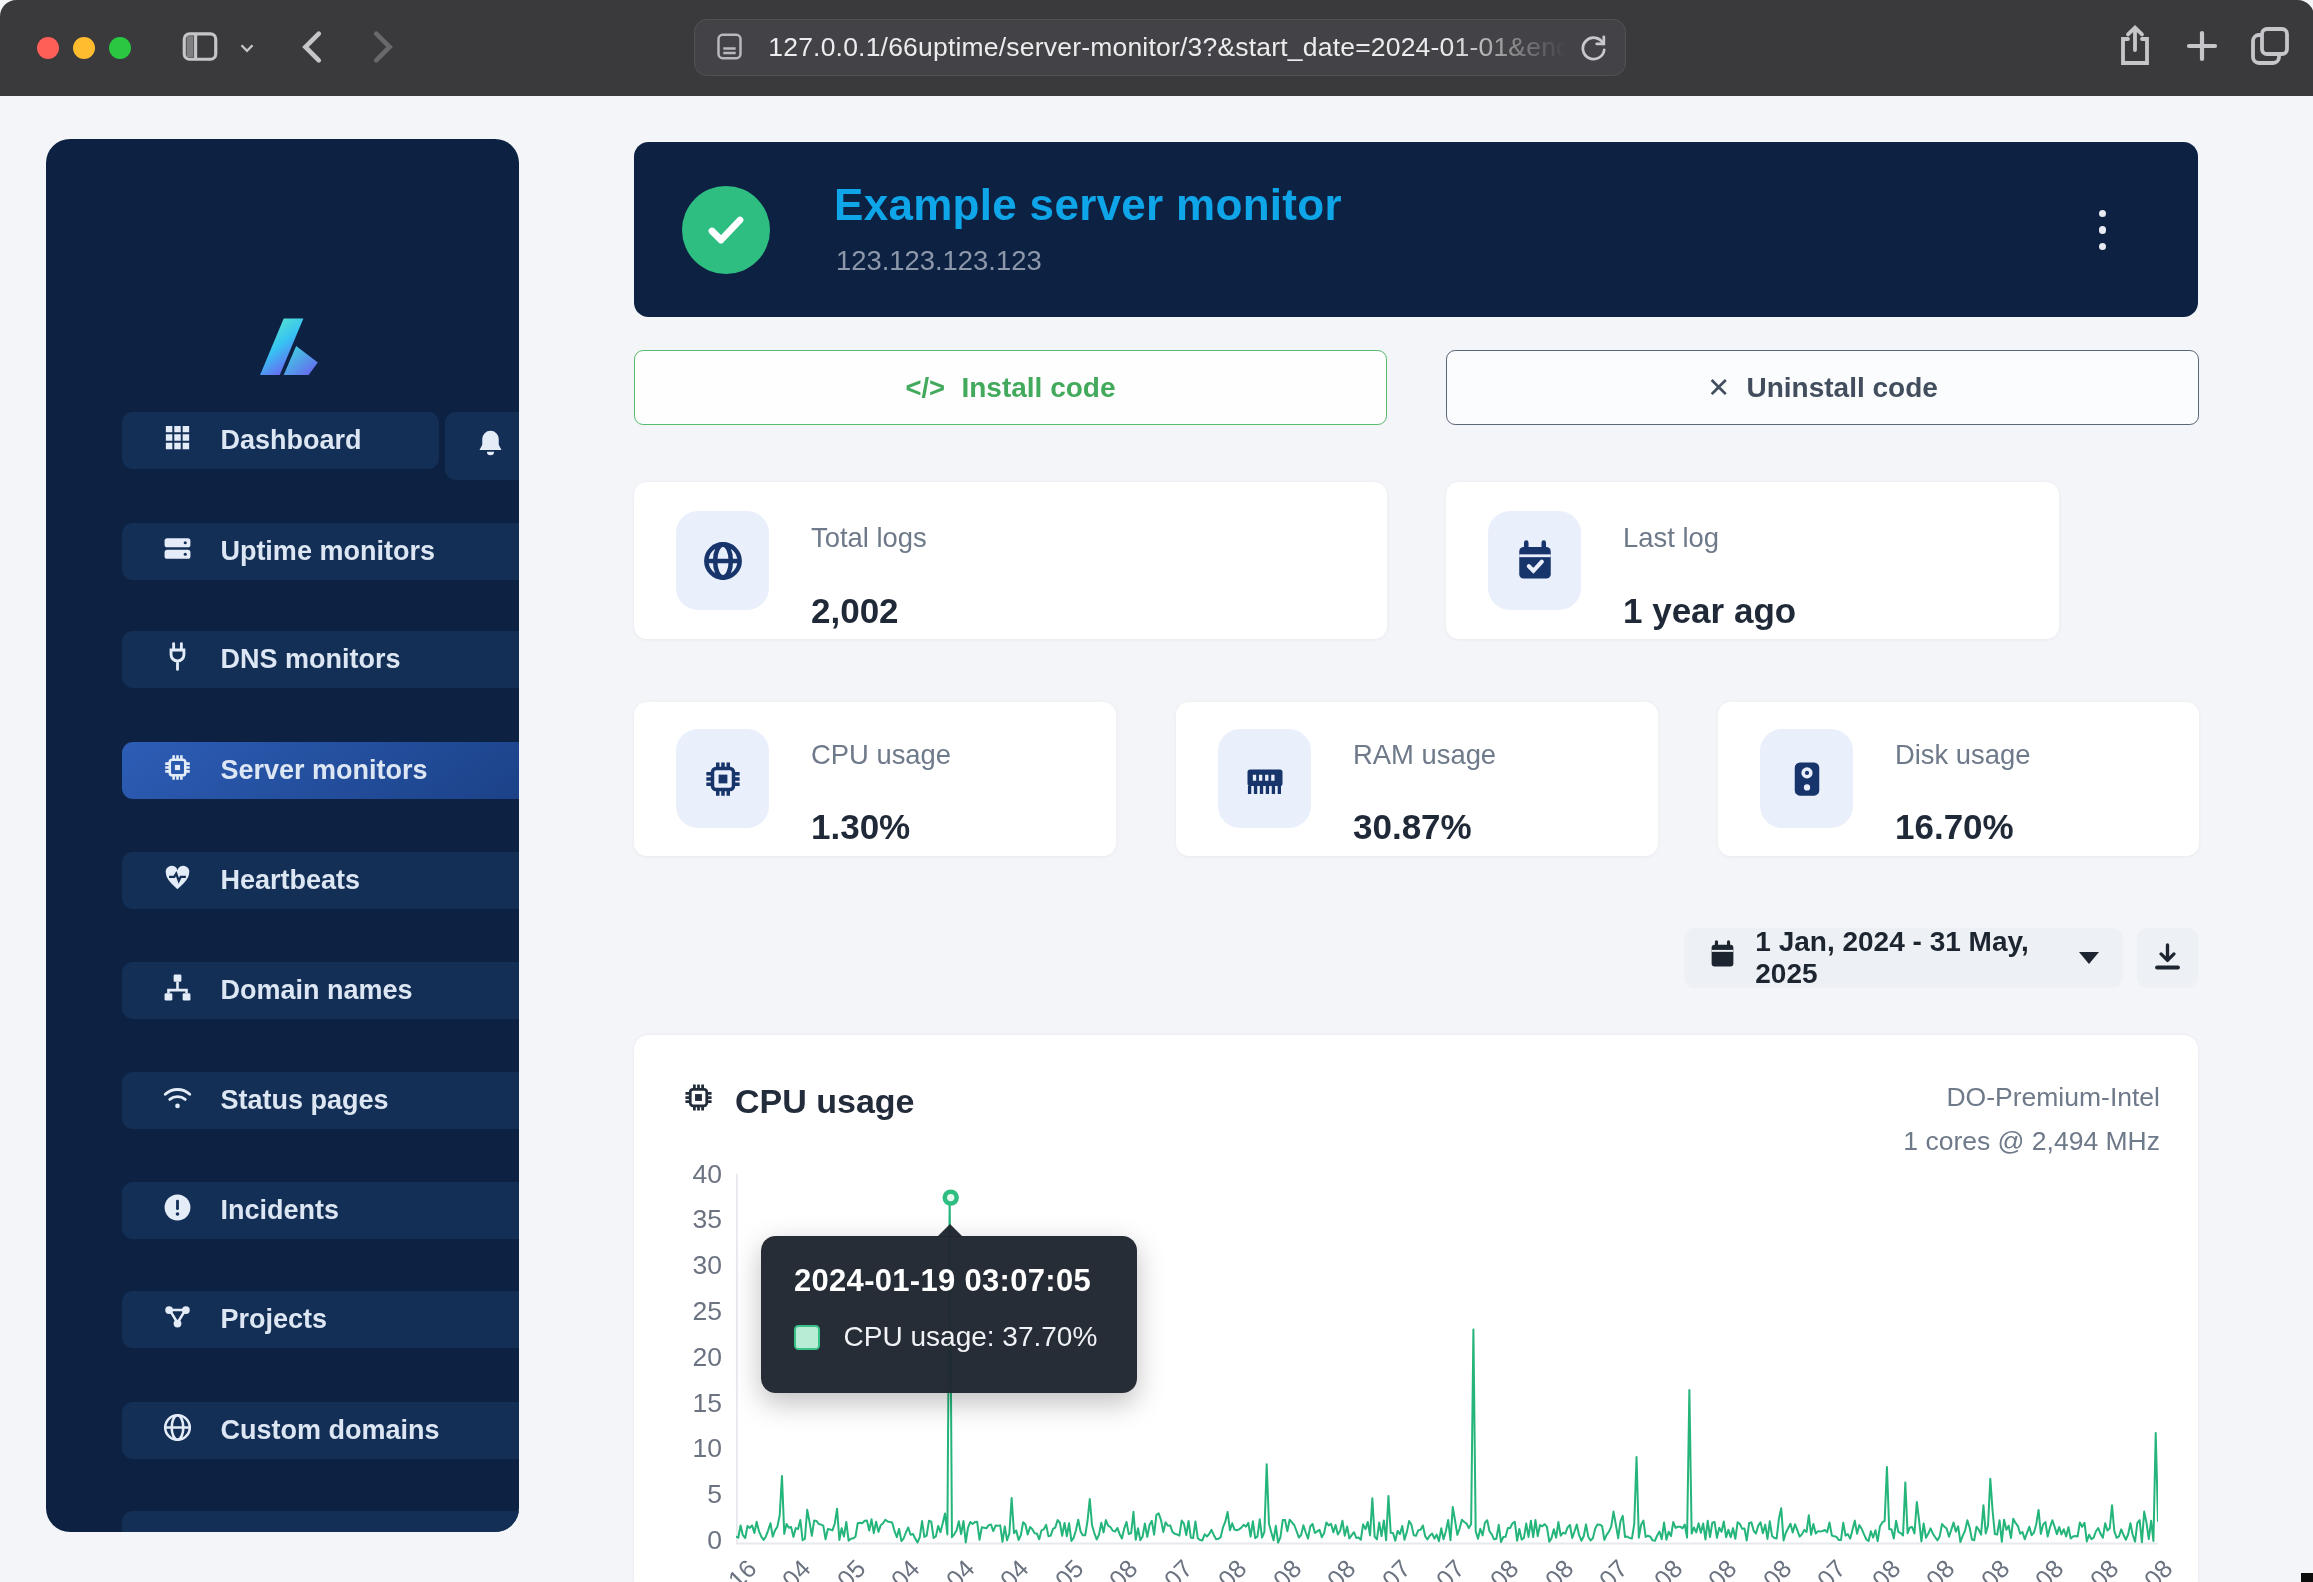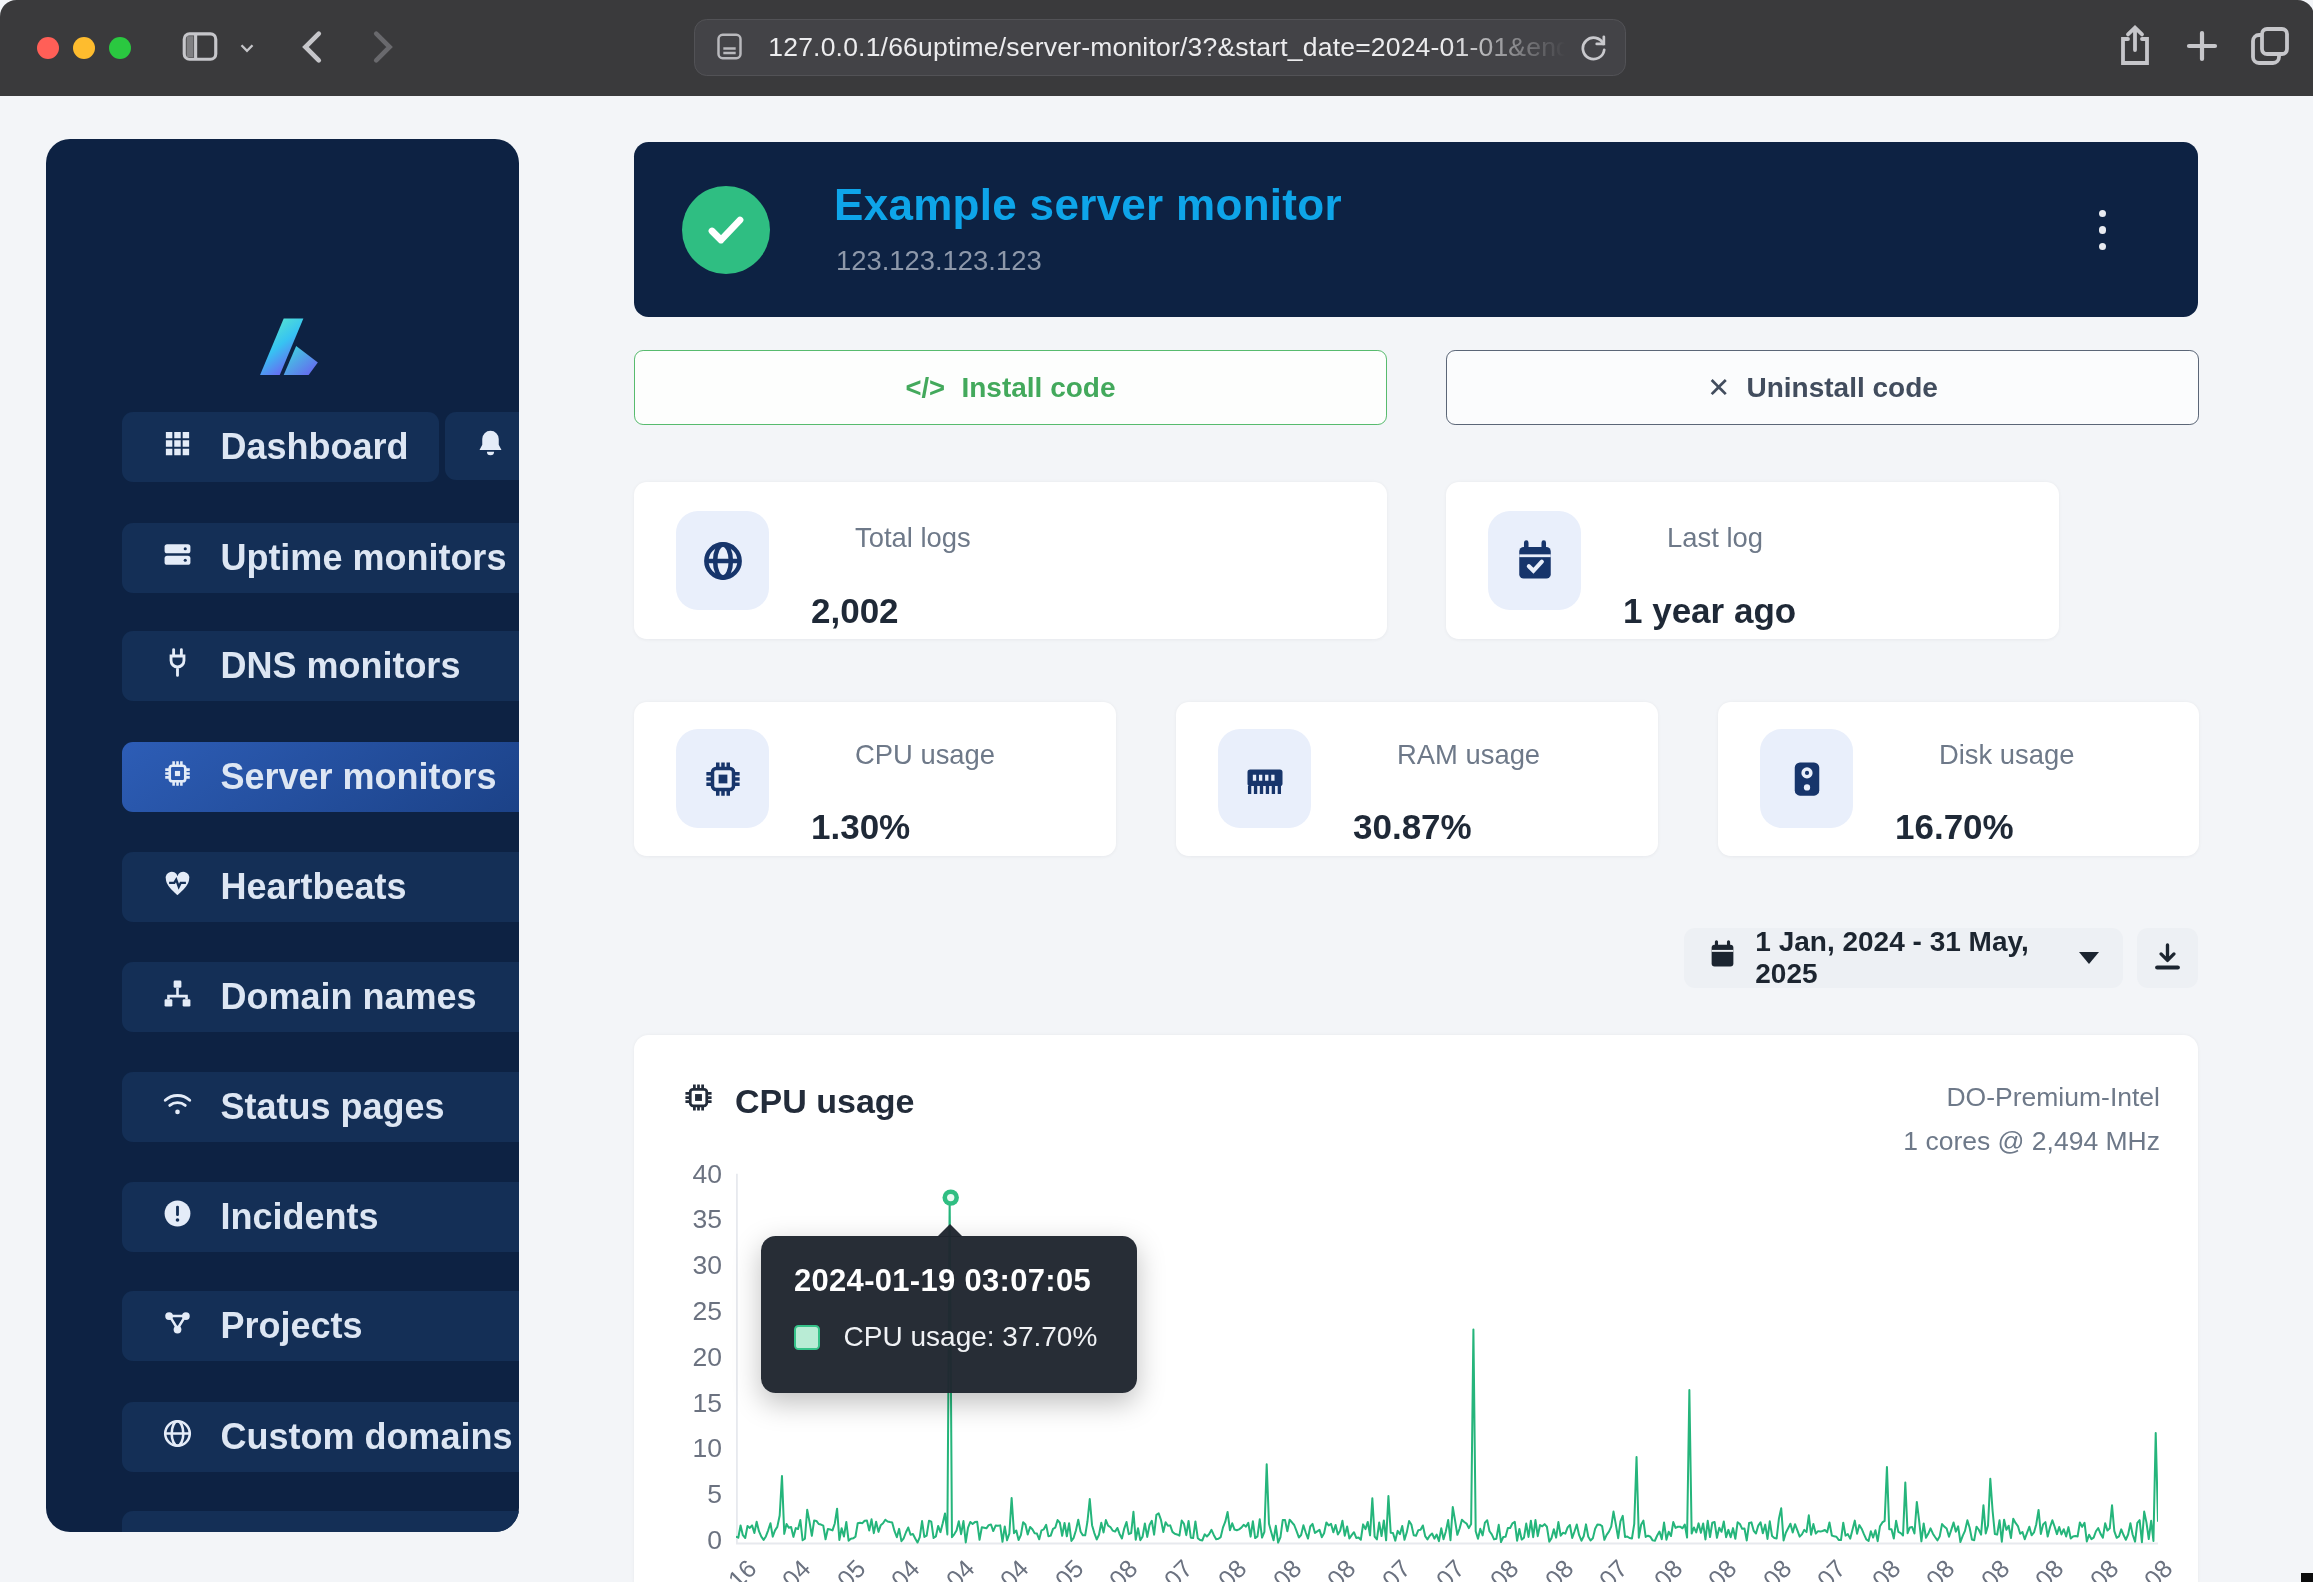--- a/index.html
+++ b/index.html
@@ -14,21 +14,21 @@
   .dim { color:#69696d; }
   .urlbar { position:absolute; left:694px; top:19px; width:932px; height:57px; background:#434347; border:0.9px solid #525256; border-radius:12.8px; display:flex; align-items:center; padding:0 16.4px 0 18.3px; color:#ececee; }
   .url-ic { color:#b9b9bd; flex:none; margin-right:22px; }
   .url-text { position:relative; font-size:26.5px; letter-spacing:0.2px; white-space:nowrap; overflow:hidden; flex:1; }
   .url-fade { position:absolute; right:0; top:0; width:119px; height:100%; background:linear-gradient(to right, rgba(67,67,71,0), #434347); }
   .reload { color:#c9c9cd; flex:none; margin-left:12.8px; }
 
   
   .sidebar { position:absolute; left:46px; top:139px; width:473px; height:1393px; background:#0d2243; border-radius:24px; overflow:hidden; }
   .logo { position:absolute; left:197px; top:163px; width:84px; height:88px; }
-  .sb-item { position:absolute; left:76px; width:413px; height:70px; border-radius:11px; background:#142f56; display:flex; align-items:center; gap:27.4px; padding-left:40px; color:#dde6f3; font-size:36px; font-weight:600; cursor:pointer; }
+  .sb-item { position:absolute; left:76px; width:413px; height:57px; border-radius:11px; background:#142f56; display:flex; align-items:center; gap:27.4px; padding-left:40px; color:#dde6f3; font-size:27px; font-weight:600; cursor:pointer; }
   .sb-item svg { width:31px; height:31px; flex:none; color:#e4ecf8; }
   .sb-item.active { background:linear-gradient(145deg,#2d5db6 0%,#1b4186 100%); }
   .sb-dash { width:317px; }
   .bell-btn { position:absolute; left:399px; top:273px; width:90px; height:68px; border-radius:11px; background:#142f56; display:flex; align-items:center; justify-content:center; color:#e4ecf8; cursor:pointer; }
   .sb-partial { position:absolute; left:76px; top:1372px; width:413px; height:24px; background:#142f56; border-radius:11px 11px 3.7px 3.7px; }
 
   
   .hero { position:absolute; left:634px; top:142px; width:1564px; height:175px; background:#0d2243; border-radius:14.6px; }
   .hero-check { position:absolute; left:48px; top:44px; width:88px; height:88px; border-radius:50%; background:#2fbe82; display:flex; align-items:center; justify-content:center; }
   .hero-title { position:absolute; left:200px; top:38px; font-size:44px; font-weight:700; color:#0ea5e9; letter-spacing:0.3px; }
@@ -38,21 +38,21 @@
 
   
   .btn { position:absolute; top:350px; width:753px; height:75px; border-radius:9.1px; background:#fdfefd; display:flex; align-items:center; justify-content:center; gap:16.4px; font-size:28px; font-weight:600; cursor:pointer; }
   .btn-install { left:634px; border:1.8px solid #57bb6e; color:#43a95c; }
   .btn-uninstall { left:1446px; border:1.8px solid #5b6677; color:#424d5e; background:#fbfcfd; }
   .btn .glyph { font-size:27.4px; font-weight:700; }
 
   
   .card { position:absolute; background:#fff; border-radius:12.8px; box-shadow:0 0.9px 3.7px rgba(16,24,40,.05); }
   .icon-box { position:absolute; left:42px; top:29px; width:93px; height:99px; border-radius:22px; background:#e9effb; display:flex; align-items:center; justify-content:center; color:#17356b; }
-  .stat-label { position:absolute; left:177px; top:40px; font-size:27.4px; color:#6e7989;margin-left:44px; }
+  .stat-label { position:absolute; left:177px; top:40px; font-size:27.4px; color:#6e7989; }
   .stat-value { position:absolute; left:177px; top:77px; font-size:35px; font-weight:700; color:#1f2937;margin-top:32px; }
 
   
   .date-pill { position:absolute; left:1684px; top:928px; width:439px; height:60px; background:#edf0f4; border-radius:11px; display:flex; align-items:center; padding:0 24px; gap:18.3px; color:#1c2530; font-size:28px; font-weight:600; cursor:pointer; }
   .caret { width:0; height:0; border-left:10px solid transparent; border-right:10px solid transparent; border-top:12px solid #1c2530; margin-left:7.3px; }
   .dl-btn { position:absolute; left:2137px; top:928px; width:61px; height:60px; background:#edf0f4; border-radius:11px; display:flex; align-items:center; justify-content:center; color:#1c2530; cursor:pointer; }
 
   
   .chart-card { position:absolute; left:634px; top:1035px; width:1564px; height:547px; background:#fff; border-radius:14.6px 14.6px 0 0; box-shadow:0 0.9px 3.7px rgba(16,24,40,.05); }
   .chart-title { position:absolute; left:682px; top:1081px; display:flex; align-items:center; gap:20px; font-size:34px; font-weight:700; color:#232c3a; }

